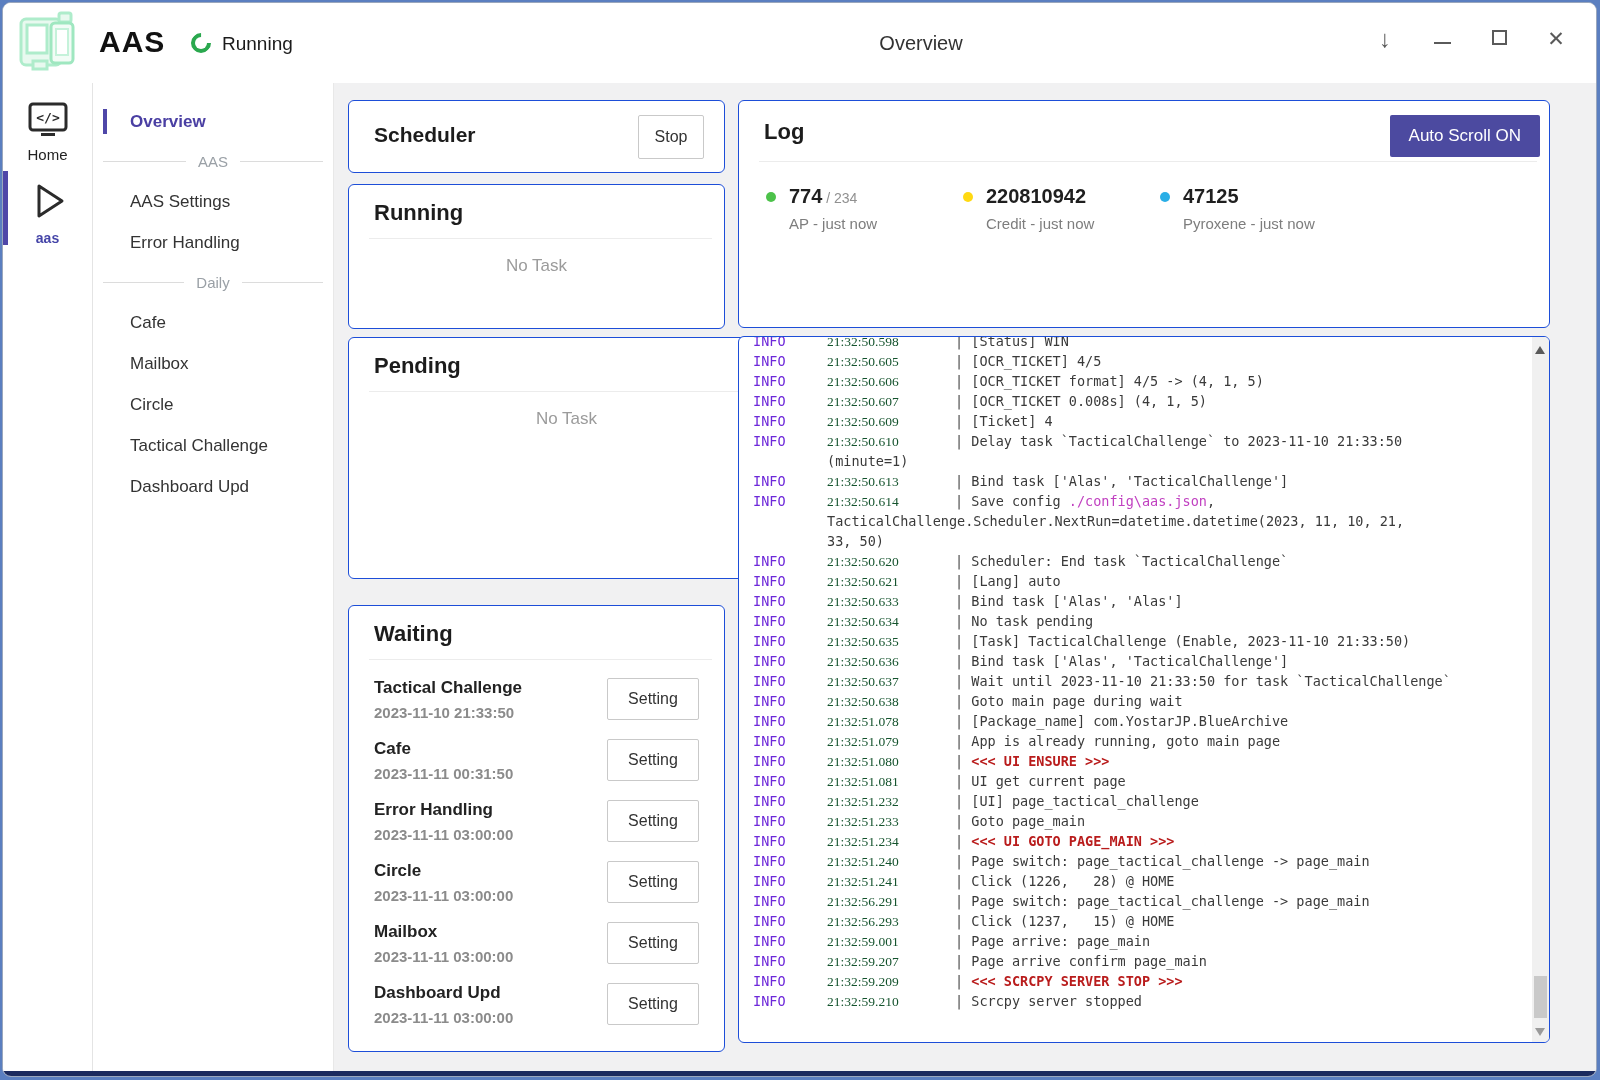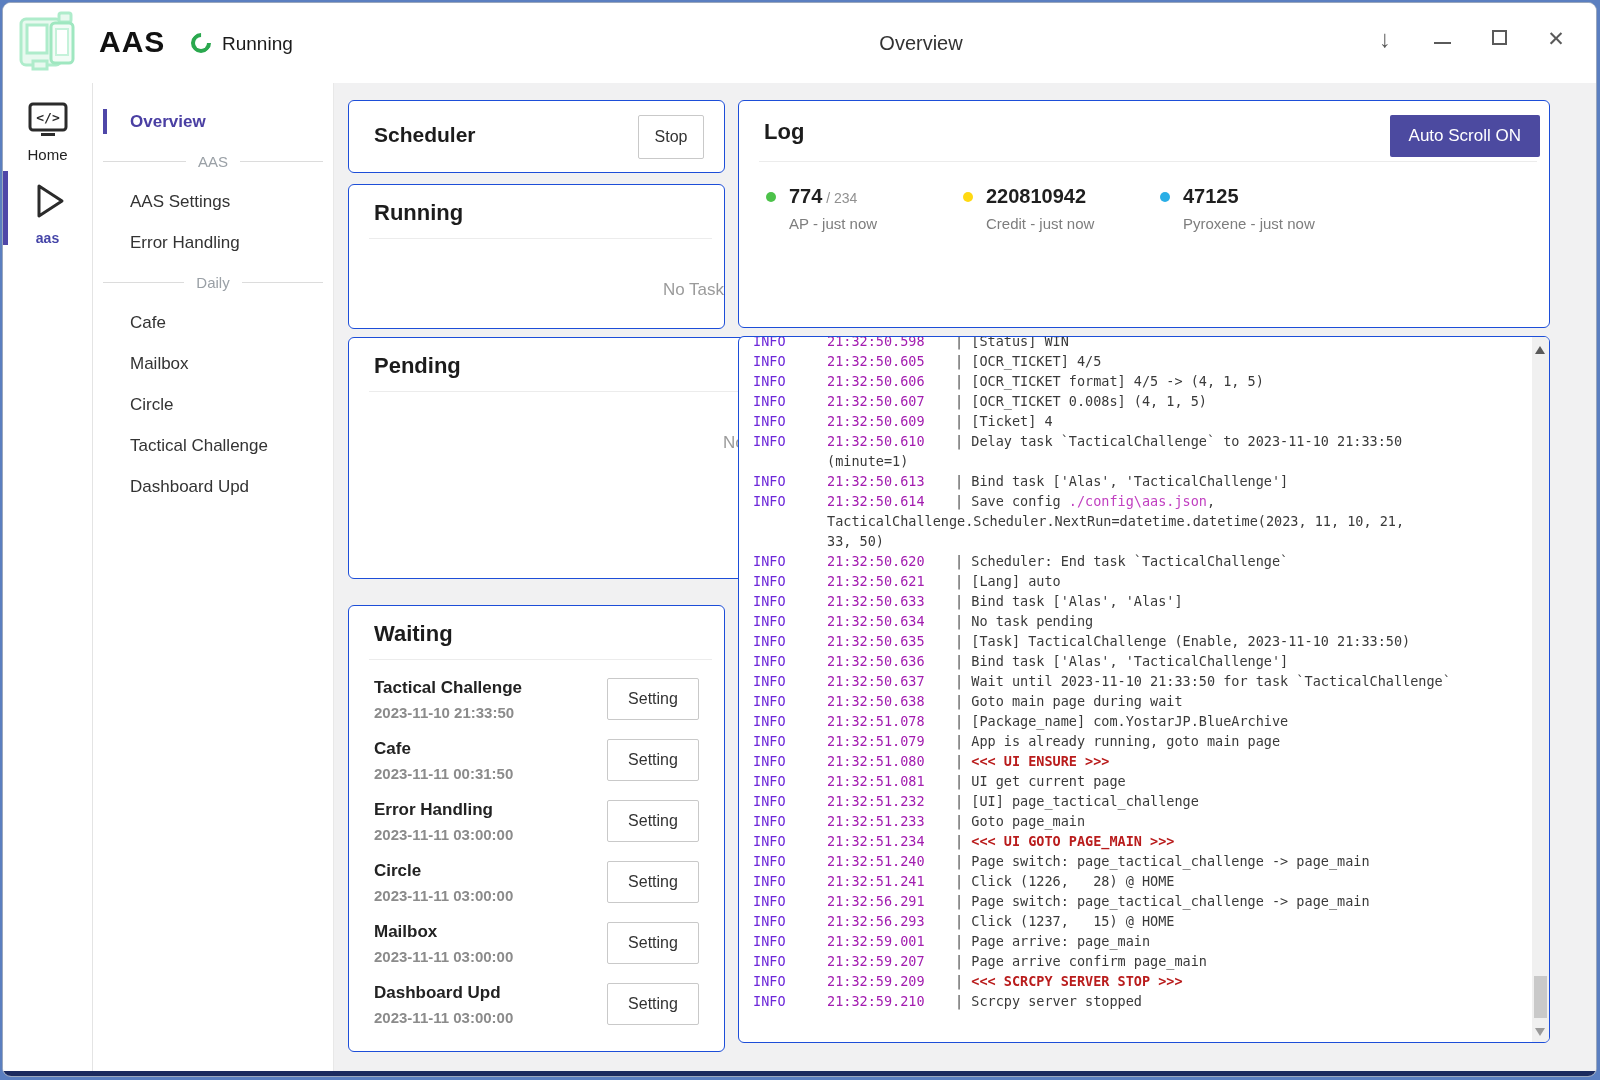--- a/index.html
+++ b/index.html
@@ -55,21 +55,21 @@
   .outline-btn { background:#fff; border:1px solid #c9c9c9; border-radius:2px; font-size:16px;
     color:#333; cursor:pointer; font-family:"Liberation Sans", sans-serif; }
 
   #scheduler-card { left:345px; top:97px; width:377px; height:73px; }
   #scheduler-card .card-title { position:absolute; left:25px; top:22px; font-size:21px; }
   .stop-btn { position:absolute; right:20px; top:14px; width:66px; height:44px; }
 
   #running-card { left:345px; top:181px; width:377px; height:145px; }
   #pending-card { left:345px; top:334px; width:437px; height:242px; }
   .tcard-title { padding:15px 0 12px 25px; }
-  .no-task { text-align:right; color:#9b9b9b; font-size:17px; margin-top:41px; }
+  .no-task { text-align:center; color:#9b9b9b; font-size:17px; margin-top:17px; }
 
   #waiting-card { left:345px; top:602px; width:377px; height:447px; }
   .wait-rows { padding-top:9px; }
   .wait-row { position:relative; height:61px; padding-left:25px; }
   .wait-name { font-size:17px; font-weight:700; color:#222; padding-top:9px; }
   .wait-time { font-size:15px; font-weight:600; color:#8b8b8b; padding-top:6px; }
   .setting-btn { position:absolute; right:25px; top:9px; width:92px; height:42px; }
 
   #log-card { left:735px; top:97px; width:812px; height:228px; }
   #log-card .card-title { position:absolute; left:25px; top:18px; }
@@ -82,21 +82,21 @@
   .stat-dot { position:absolute; left:0; top:7px; width:10px; height:10px; border-radius:50%; }
   .stat-line1 { font-size:20px; font-weight:700; color:#1f1f1f; white-space:nowrap; }
   .stat-extra { font-size:14px; color:#909090; font-weight:400; }
   .stat-label { font-size:15px; color:#7d7d7d; margin-top:7px; white-space:nowrap; }
 
   #log-panel { left:735px; top:333px; width:812px; height:707px; overflow:hidden; }
   .log-lines { font-family:"DejaVu Sans Mono", monospace; font-size:13.5px; line-height:20px;
     white-space:pre; margin-top:-6px; padding-left:14px; color:#3a3a3a; }
   .log-row { height:20px; }
   .lv { display:inline-block; width:74px; color:#6d28d9; }
-  .tm { display:inline-block; width:128px; color:#a21caf; }
+  .tm { display:inline-block; width:128px; color:#14532d;font-family:Liberation Serif, serif; }
   .pp { color:#484848; }
   .seg-m { color:#3a3a3a; }
   .seg-b { color:#b91c1c; font-weight:bold; }
   .seg-p { color:#c03fc0; }
   .cont-row { padding-left:74px; }
 
   .scrollbar { position:absolute; top:0; right:0; bottom:0; width:17px; background:#f0f0f0; }
   .sb-up { position:absolute; top:9px; left:3px; width:0; height:0;
     border-left:5.5px solid transparent; border-right:5.5px solid transparent; border-bottom:8px solid #5a5a5a; }
   .sb-down { position:absolute; bottom:6px; left:3px; width:0; height:0;

